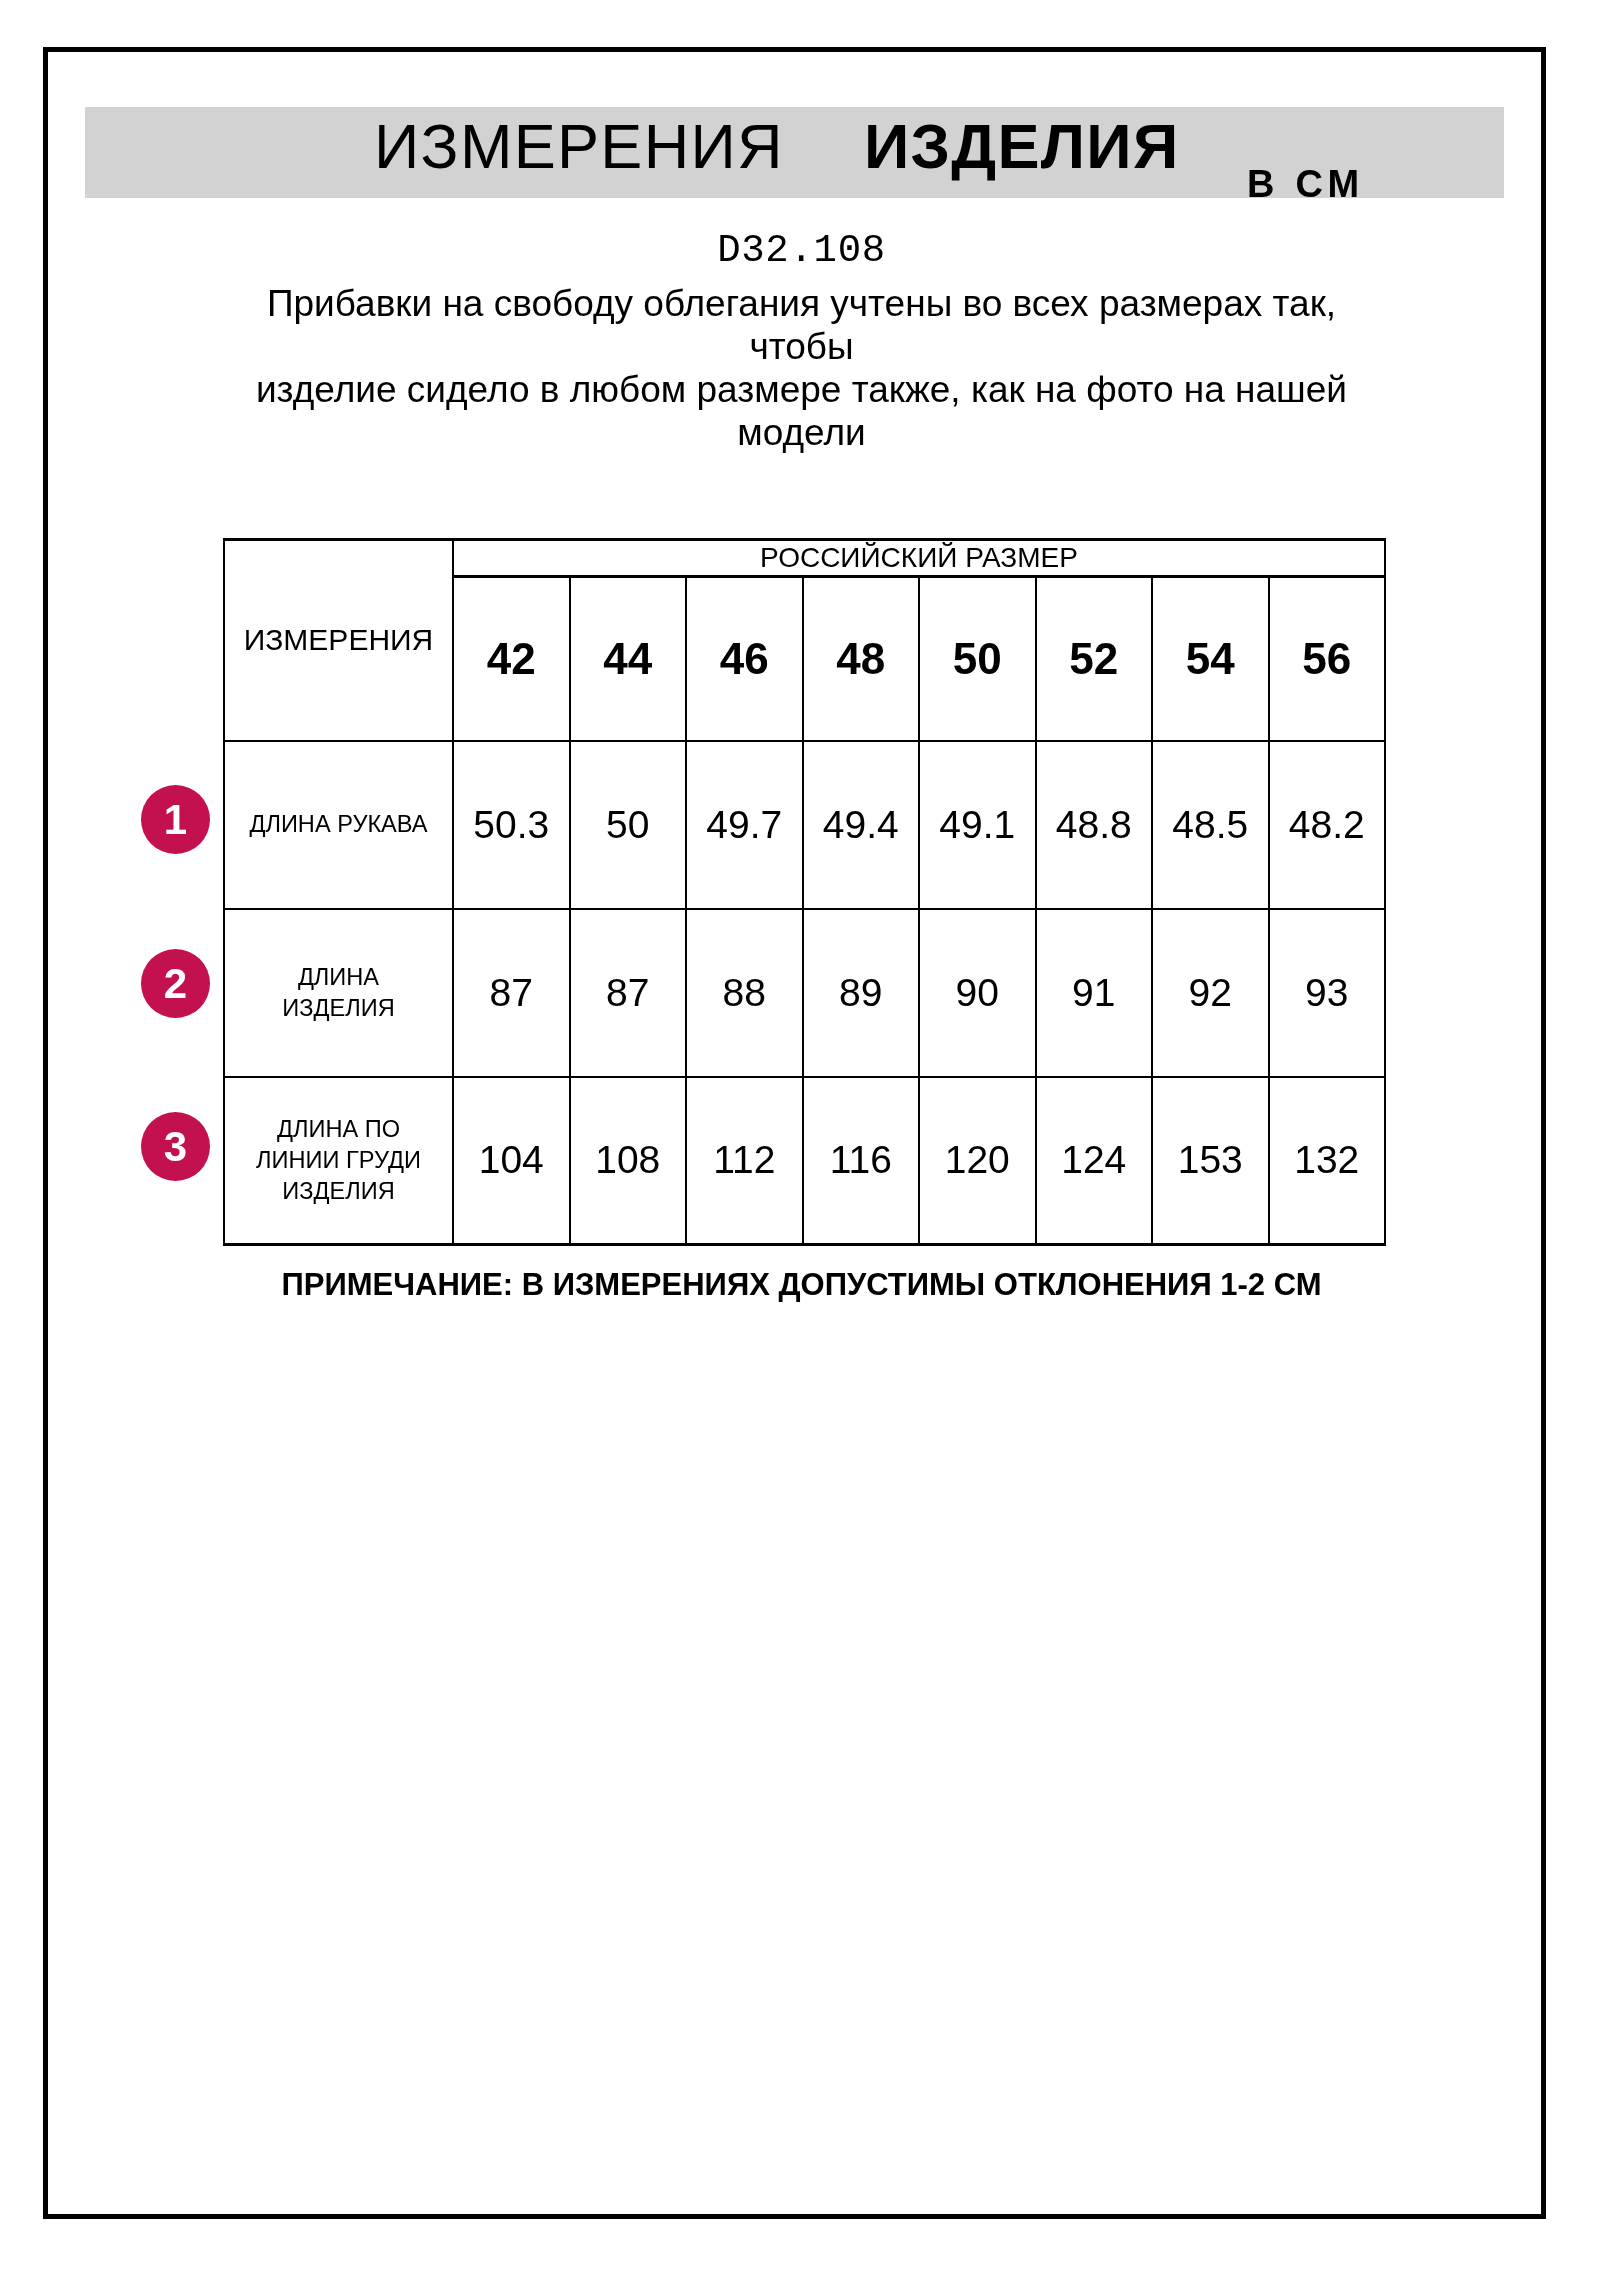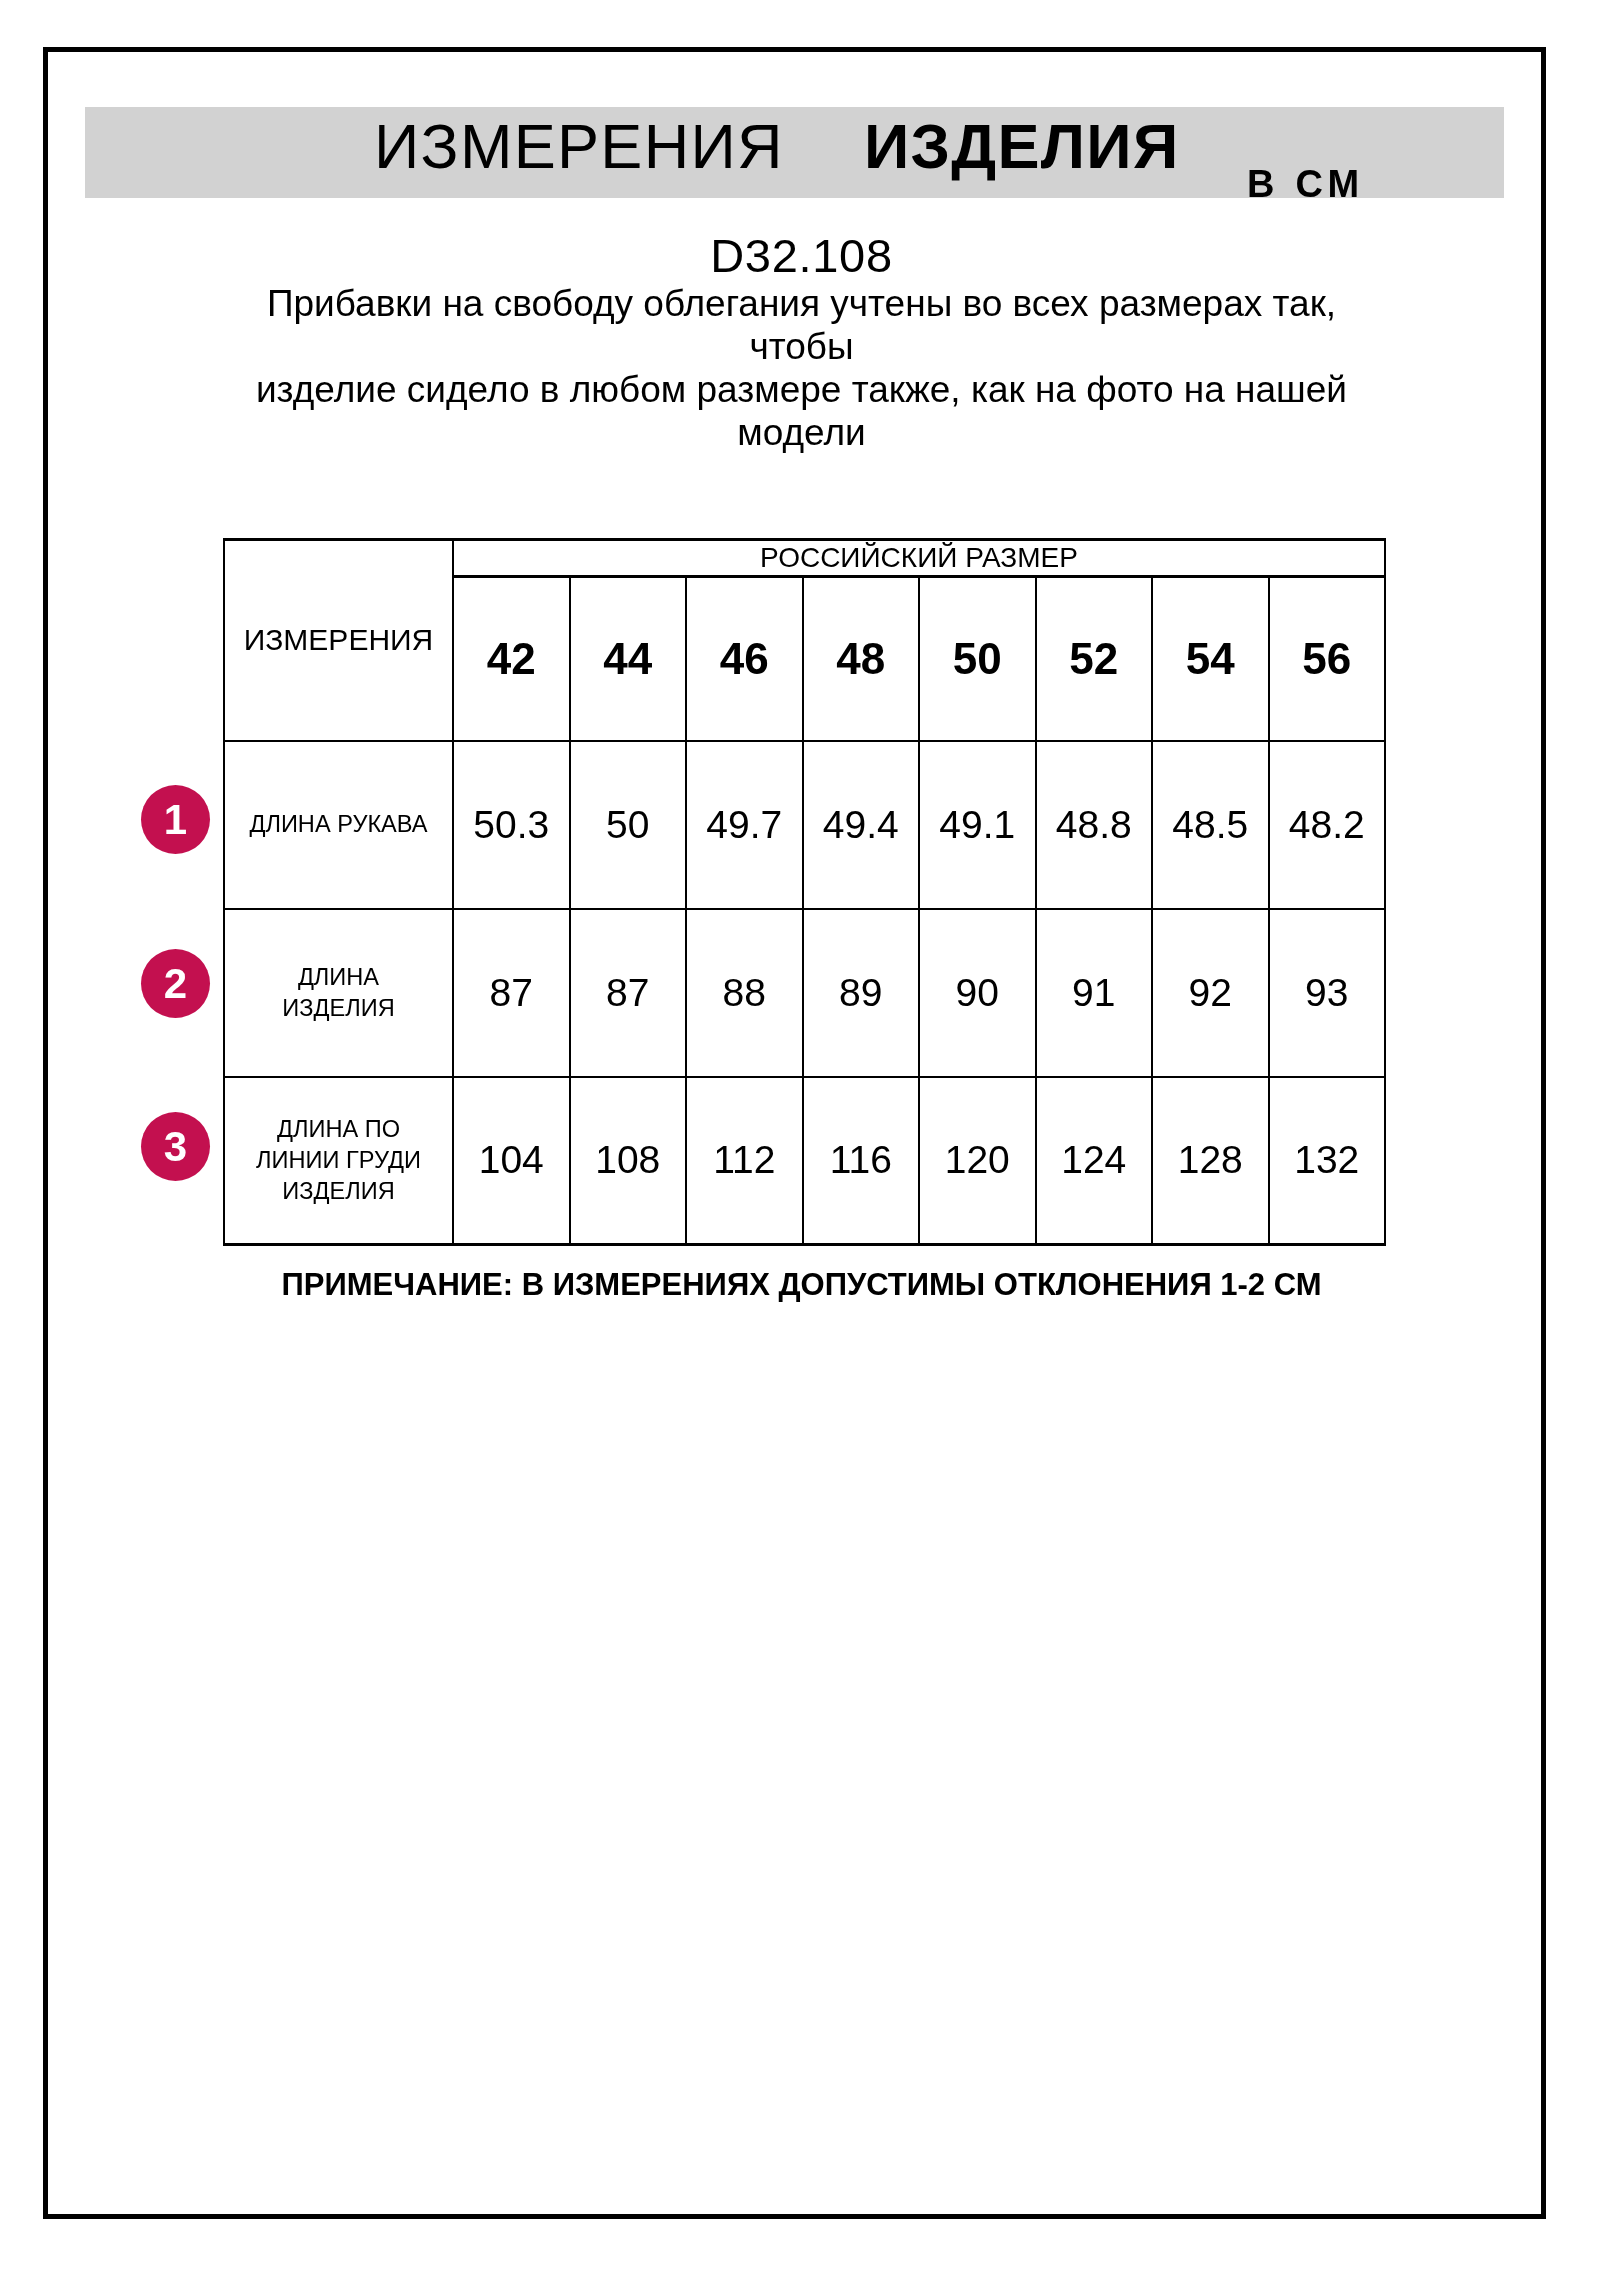--- a/index.html
+++ b/index.html
@@ -17,21 +17,21 @@
     position:absolute;left:85px;top:107px;width:1419px;height:91px;
     background:var(--title-bar-bg,#d2d2d2);
   }
   .title-bar span{position:absolute;line-height:1;white-space:nowrap;}
   .t1{left:289px;top:7.9px;font-size:63px;font-weight:400;letter-spacing:1.3px;}
   .t2{left:779px;top:7.9px;font-size:63px;font-weight:700;letter-spacing:1.3px;}
   .t3{left:1162px;top:31px;font-size:38px;font-weight:700;letter-spacing:5.2px;margin-top:27px;}
   
   .model{
     position:absolute;left:219px;top:232px;width:1165px;
-    text-align:center;font-size:47px;line-height:1;letter-spacing:0.7px;
+    text-align:center;font-size:39px;line-height:1;letter-spacing:0.7px;font-family:Liberation Mono, monospace;
   }
   
   .desc{
     position:absolute;left:219px;top:282px;width:1165px;
     text-align:center;font-size:37px;line-height:43px;white-space:pre-line;
   }
   
   table.m-table{
     position:absolute;left:223px;top:538px;width:1163px;
     border-collapse:collapse;table-layout:fixed;
@@ -124,21 +124,21 @@
     <tr class="r-data r-last">
       <td class="label">ДЛИНА ПО
 ЛИНИИ ГРУДИ
 ИЗДЕЛИЯ</td>
       <td class="val">104</td>
       <td class="val">108</td>
       <td class="val">112</td>
       <td class="val">116</td>
       <td class="val">120</td>
       <td class="val">124</td>
-      <td class="val">128</td>
+      <td class="val">153</td>
       <td class="val">132</td>
     </tr>
   </tbody>
 </table>
 
 <div class="badge b1">1</div>
 <div class="badge b2">2</div>
 <div class="badge b3">3</div>
 
 <div class="note">ПРИМЕЧАНИЕ: В ИЗМЕРЕНИЯХ ДОПУСТИМЫ ОТКЛОНЕНИЯ 1-2 СМ</div>

